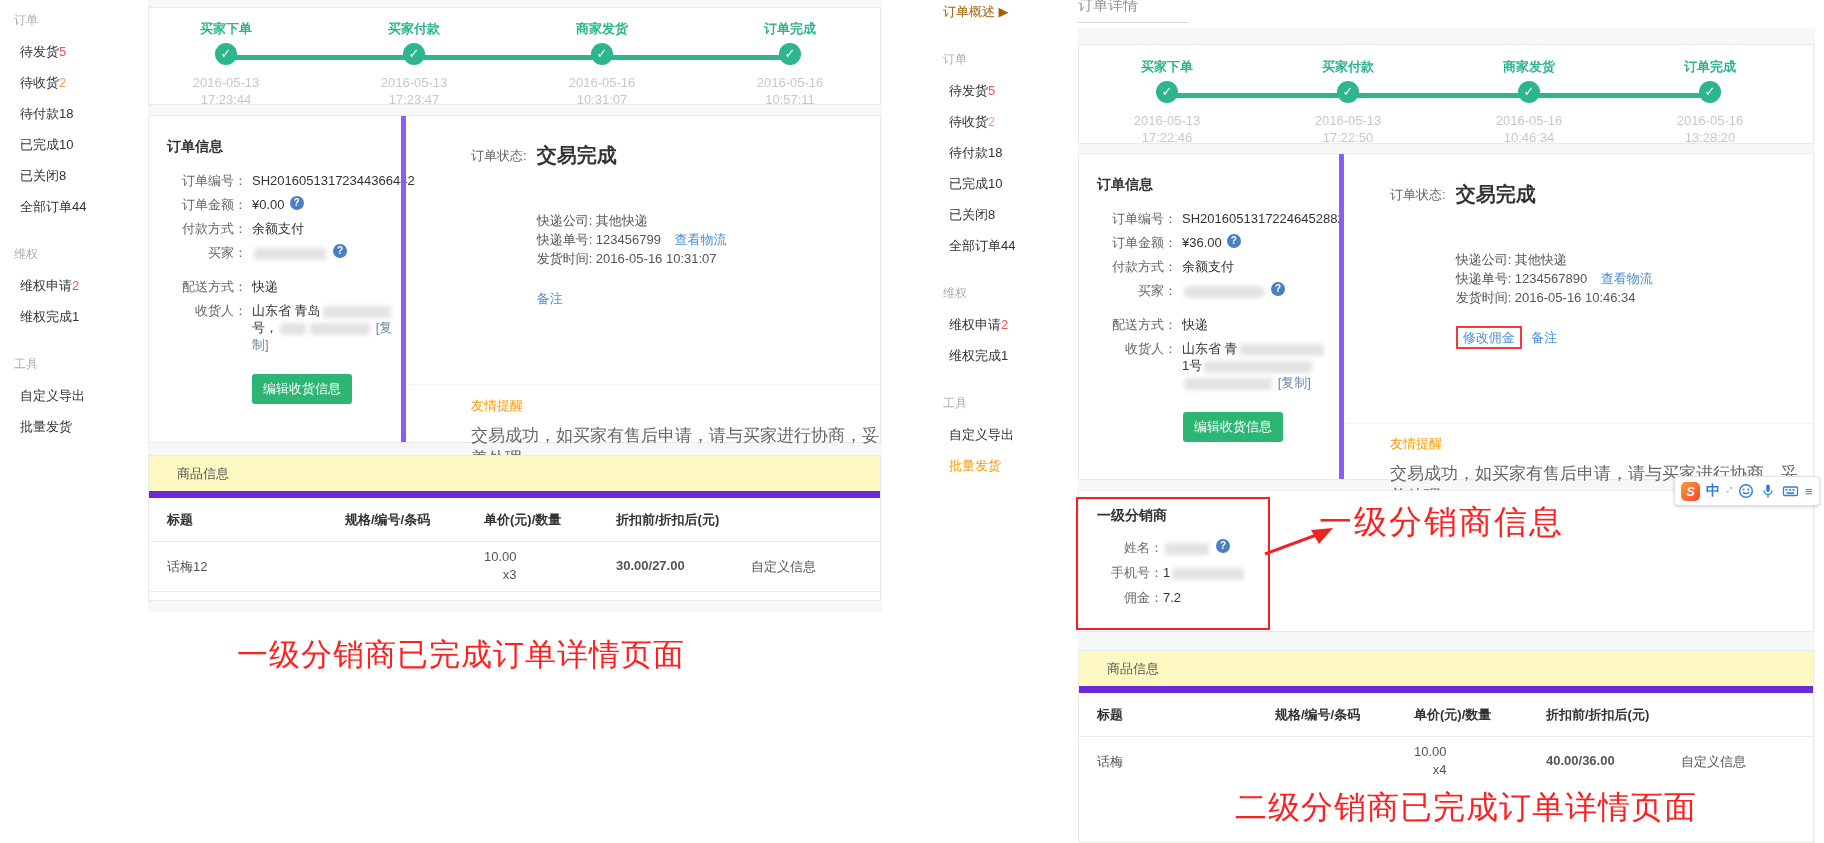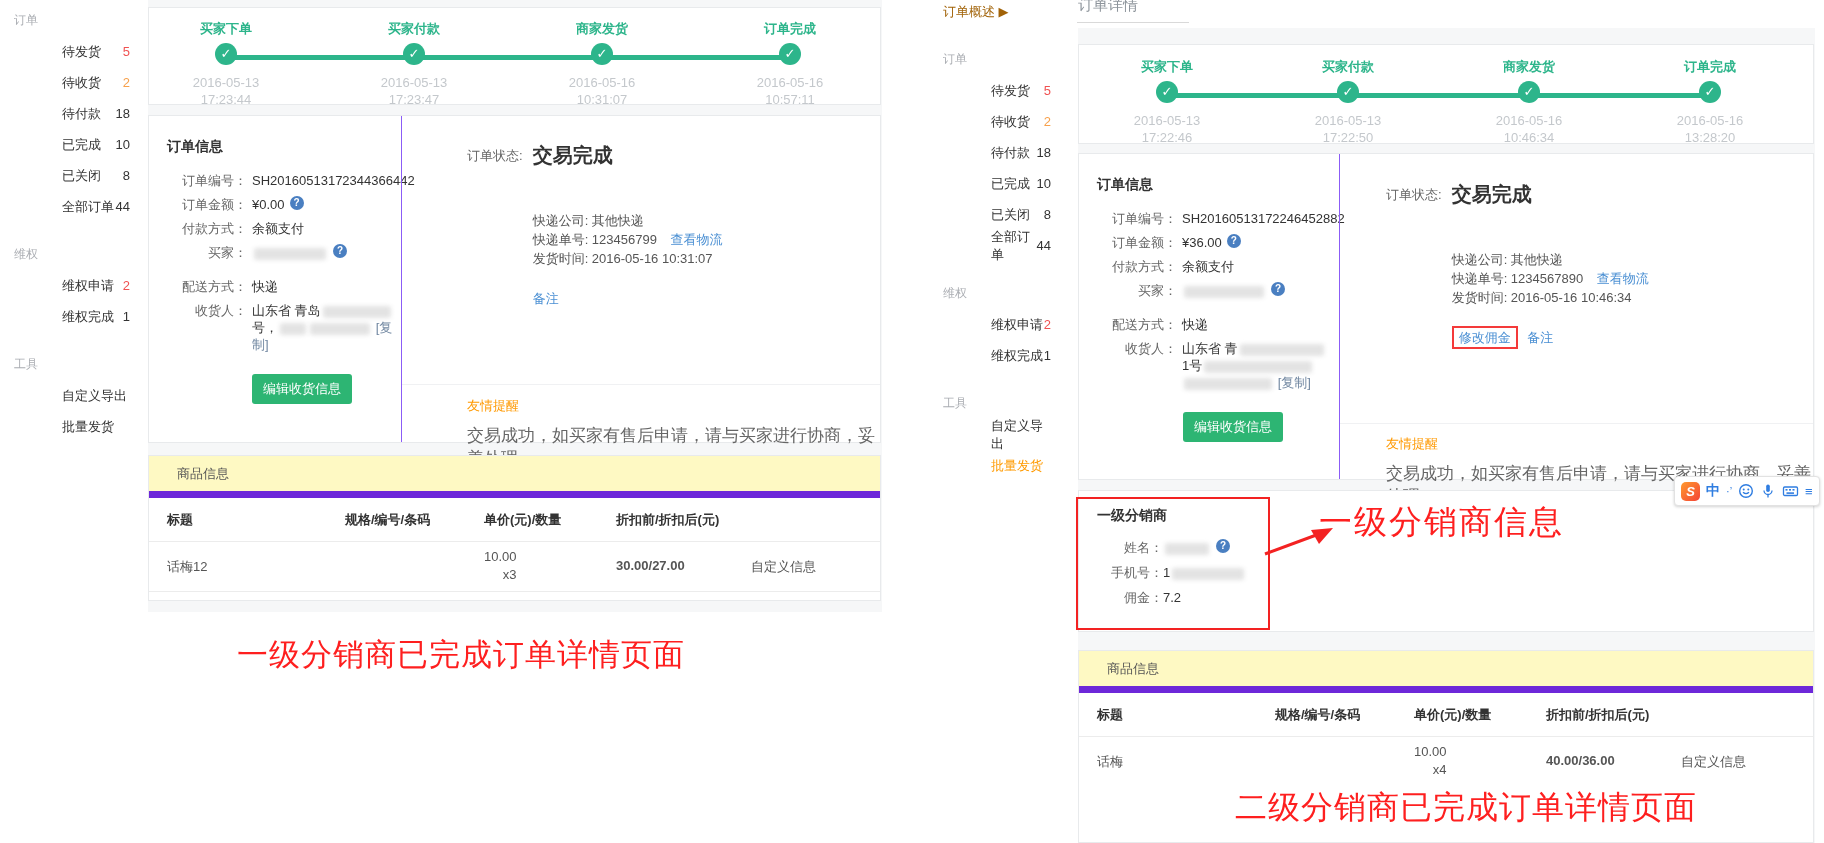--- a/index.html
+++ b/index.html
@@ -5,38 +5,38 @@
   html,body{margin:0;padding:0;}
   body{width:1824px;height:843px;position:relative;overflow:hidden;background:#fff;
        font-family:"Liberation Sans","DejaVu Sans",sans-serif;color:#333;}
   .panel{position:absolute;top:0;height:843px;overflow:hidden;}
   #panel-left{left:0;width:895px;}
   #panel-right{left:895px;width:929px;}
   .main-bg{position:absolute;background:#f6f7f8;}
   
   .sb{position:absolute;width:140px;font-size:13px;background:#fff;}
   .sb-title{color:#aaadb2;font-size:12px;height:31px;line-height:31px;padding-left:14px;}
-  .sb-item{display:flex;justify-content:space-between;align-items:center;height:31px;
-           padding:0 10px 0 14px;color:#333;cursor:pointer;margin-left:48px;}
+  .sb-item{display:flex;align-items:center;height:31px;
+           padding:0 10px 0 20px;color:#333;cursor:pointer;}
   .sb-count{font-size:13px;color:#333;}
   .cnt-red{color:#f05252;} .cnt-orange{color:#f7a14c;}
   .sb-gap{height:17px;}
   .sb-item.active{color:#ff9a00;}
   
   .card{position:absolute;background:#fff;border:1px solid #e8eaec;box-sizing:border-box;}
   
   .pline{position:absolute;height:5px;background:#2db58b;border-radius:2px;}
   .pstep{position:absolute;width:130px;transform:translateX(-50%);text-align:center;}
   .plabel{color:#2db58b;font-weight:bold;font-size:13px;height:16px;}
   .pdot{width:22px;height:22px;border-radius:50%;background:#2db58b;color:#fff;margin:7px auto 0;
         line-height:22px;font-size:13px;text-align:center;position:relative;z-index:2;}
   .pdate{color:#c4c8cc;font-size:13px;line-height:17px;margin-top:9px;}
   
   .c2col1{position:absolute;left:0;top:0;bottom:0;box-sizing:border-box;padding:22px 0 0 18px;}
-  .c2col2{position:absolute;right:0;top:0;bottom:0;border-left:1px solid #8b5cf6;box-sizing:border-box;}
+  .c2col2{position:absolute;right:0;top:0;bottom:0;border-left:5px solid #8b5cf6;box-sizing:border-box;}
   .inf-title{font-size:14px;font-weight:bold;color:#333;margin-bottom:16px;}
   .inf-row{display:flex;font-size:13px;line-height:17px;margin-bottom:7px;}
   .inf-lbl{width:80px;text-align:right;color:#666;flex:none;}
   .inf-val{margin-left:5px;color:#333;max-width:150px;}
   .gap10{height:10px;}
   .blur{display:inline-block;height:12px;background:#e3e3e3;border-radius:2px;
         filter:blur(2px);vertical-align:middle;margin:0 2px;}
   .qicon{display:inline-block;width:14px;height:14px;border-radius:50%;background:#4a7fc1;color:#fff;
          font-size:10px;font-weight:bold;text-align:center;line-height:14px;vertical-align:middle;
          margin-left:5px;cursor:pointer;}

